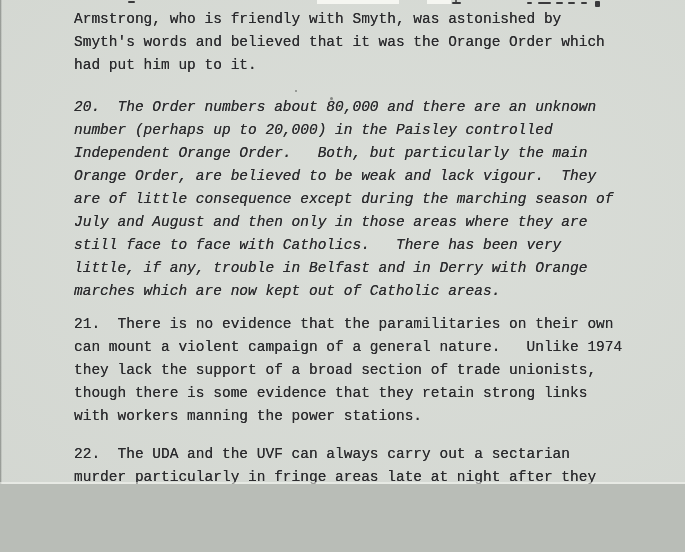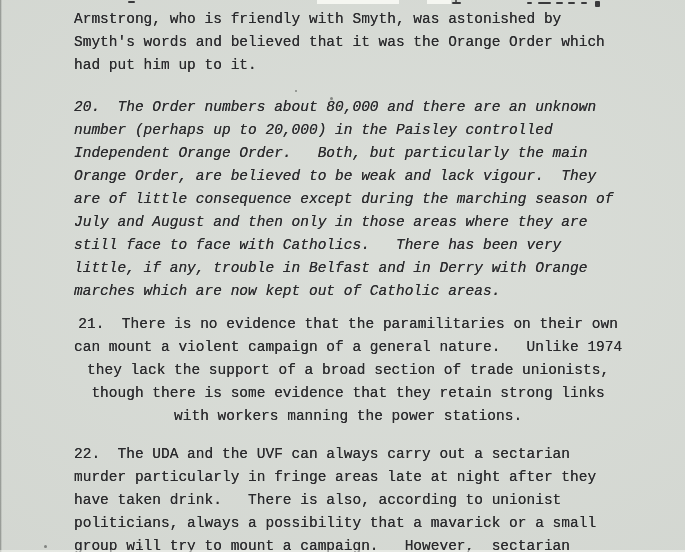--- a/index.html
+++ b/index.html
@@ -1,20 +1,20 @@
 <!DOCTYPE html>
 <html><head>
 <meta charset="utf-8">
 <style>
   html, body { margin: 0; padding: 0; background: #b9bdb7; }
 
   .page {
     position: relative;
     width: 685px;
-    height: 552px;
+    height: 484px;
     overflow: hidden;
     background:
       radial-gradient(ellipse 900px 600px at 55% 45%, rgba(255,255,255,0.10), rgba(0,0,0,0.03)),
       #d6dad4;
     font-family: "Liberation Mono", "DejaVu Sans Mono", monospace;
   }
 
   
   .page::before {
     content: "";
@@ -40,21 +40,21 @@
     white-space: pre;
     font-size: 14.5px;
     line-height: 23px;
     letter-spacing: 0;
     color: #2a2a2d;
     text-shadow: 0 0 0.6px rgba(42,42,45,0.85);
   }
 
   .para-intro { top: 8px; }
   .para-20    { top: 96px; font-style: italic; }
-  .para-21    { top: 313px; text-align: center; }
+  .para-21    { top: 313px; }
   .para-22    { top: 443px; }
 
   
   .frag {
     position: absolute;
     background: #3a3a3c;
     border-radius: 1px;
   }
   .whiteout {
     position: absolute;

